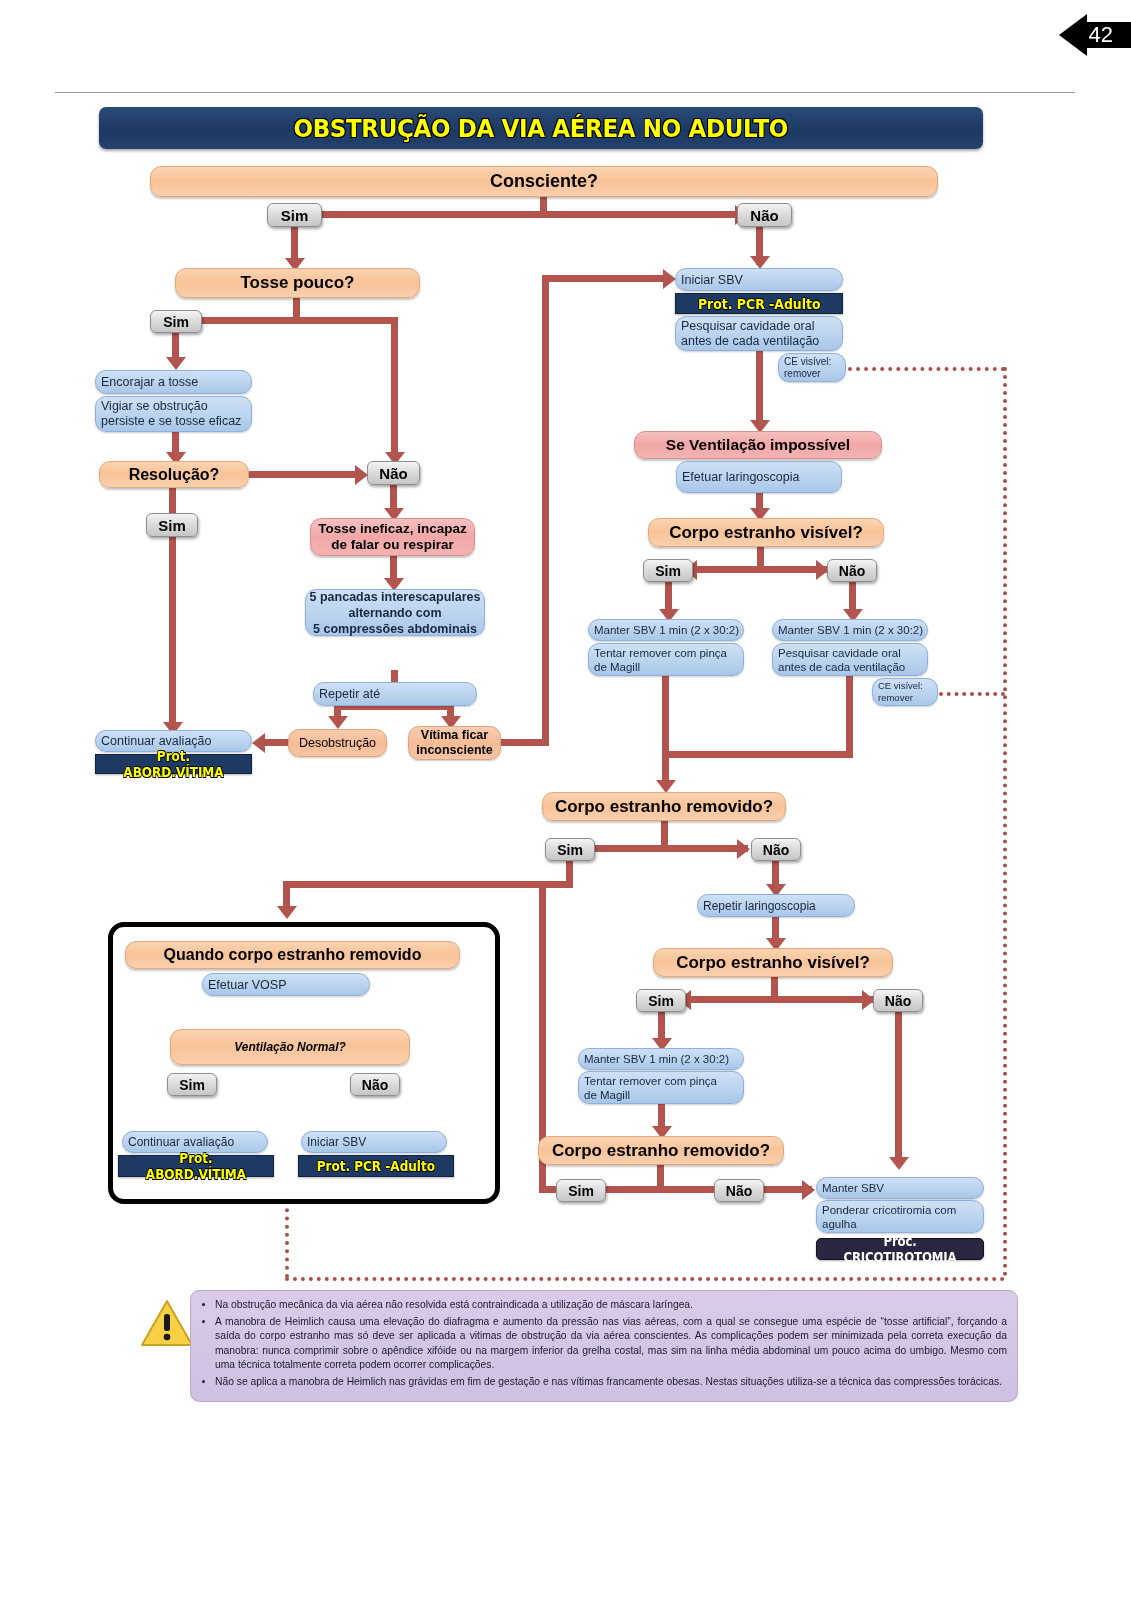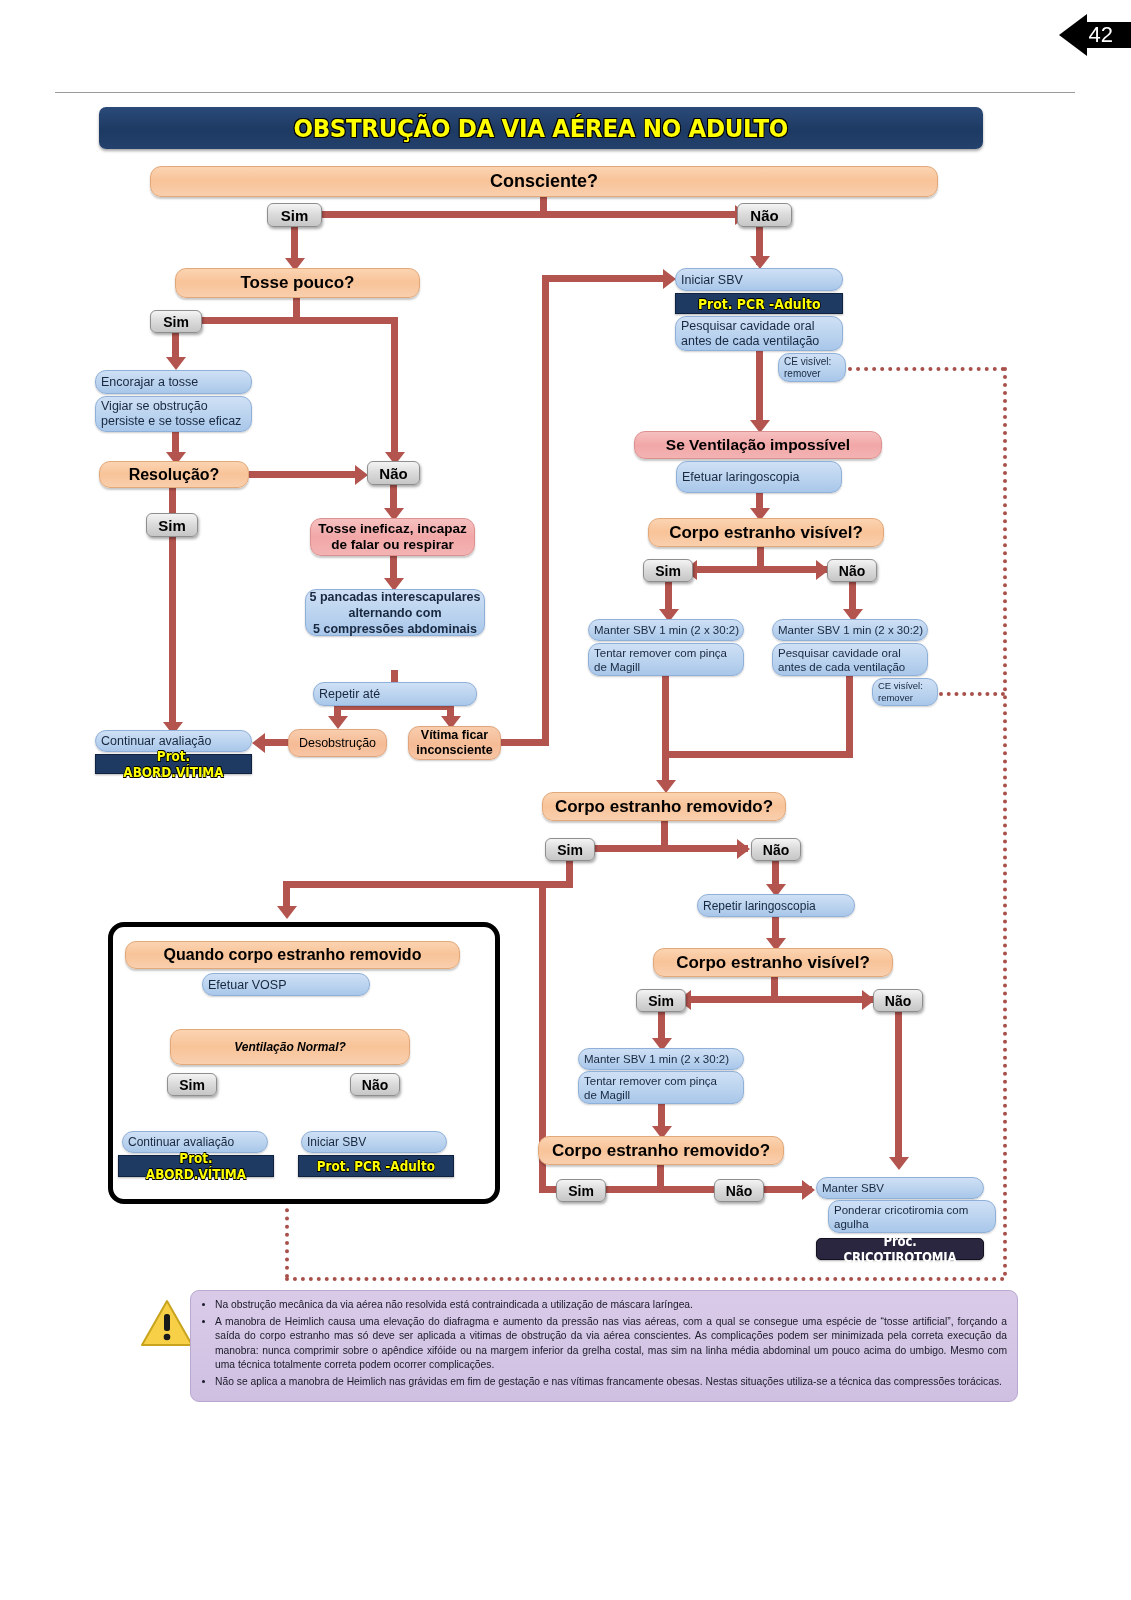--- a/index.html
+++ b/index.html
@@ -355,21 +355,21 @@
 
   <div class="ln lnh" style="left:539px;top:1186px;width:24px;"></div>
   <div class="ln lnv" style="left:539px;top:881px;height:309px;"></div>
 
   <div class="ln lnh" style="left:764px;top:1186px;width:48px;"></div>
   <div class="arw arw-r" style="left:802px;top:1179.5px;"></div>
 
   <div class="node blue leftjust" style="left:816px;top:1177px;width:168px;height:22px;font-size:11.5px;">
       <span>Manter SBV</span>
     </div>
-  <div class="node blue leftjust" style="left:816px;top:1200px;width:168px;height:33px;font-size:11.5px;white-space:pre-line;line-height:14px;margin-left:12px;"><span>Ponderar cricotiromia com
+  <div class="node blue leftjust" style="left:816px;top:1200px;width:168px;height:33px;font-size:11.5px;white-space:pre-line;line-height:14px;"><span>Ponderar cricotiromia com
 agulha</span></div>
   <div class="node proc" style="left:816px;top:1238px;width:168px;height:22px;font-size:14px;">
       <span>Proc. CRICOTIROTOMIA</span>
     </div>
 
   <div class="ln lnv" style="left:895px;top:1012px;height:150px;"></div>
   <div class="arw arw-d" style="left:888.5px;top:1157px;"></div>
 
   <div class="blackframe" style="left:108px;top:922px;width:382px;height:272px;"></div>
 

